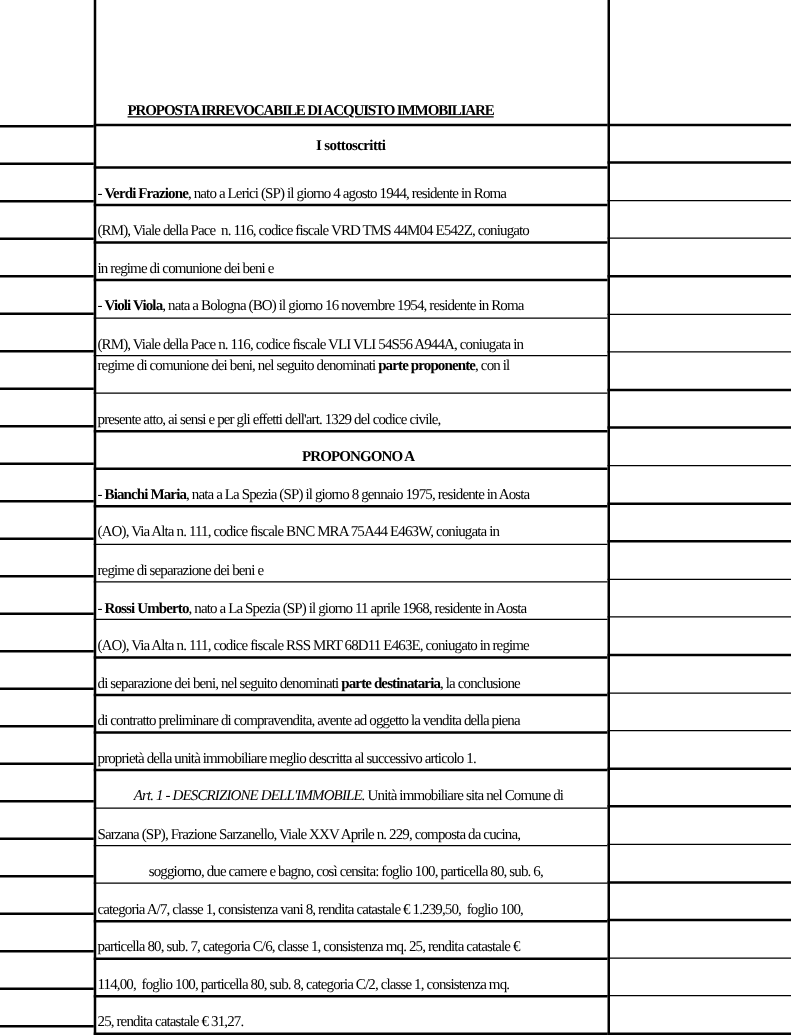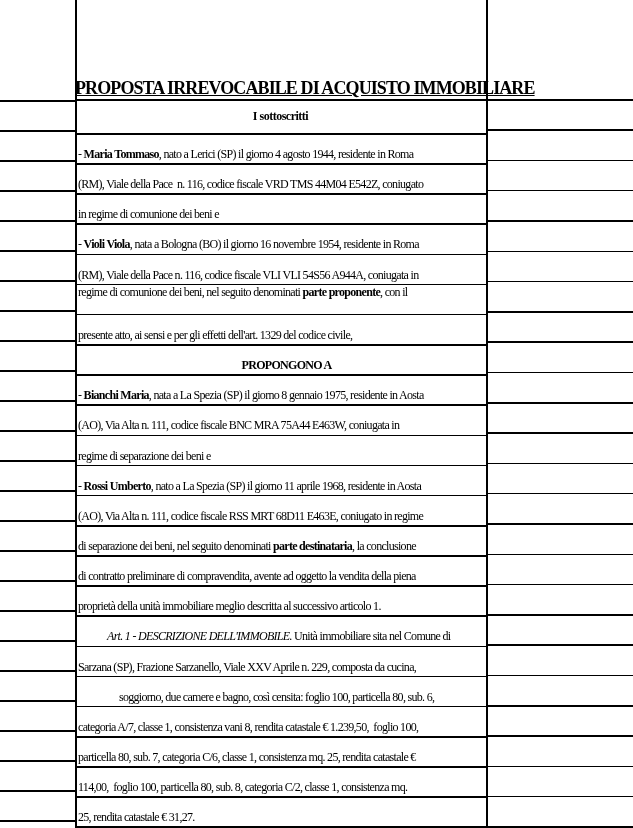--- a/index.html
+++ b/index.html
@@ -40,21 +40,21 @@
   }
   .row.center { text-align: center; padding-left: 12px; }
   .row .b { font-weight: bold; }
   .row .i { font-style: italic; }
   .doc-title {
     position: absolute;
     left: 75px;
     width: 347px;
     top: 80px;
     text-align: center;
-    font-size: 18px;
+    font-size: 12px;
     line-height: 16px;
     font-weight: bold;
     letter-spacing: -0.9px;
     text-decoration: underline;
     white-space: pre;
   }
   .doc-subheader {
     position: absolute;
     left: 75px;
     width: 411px;
@@ -146,21 +146,21 @@
       <div class="hline" style="left: 486px; top: 735.3px; width: 147px; background: rgb(0, 0, 0);"></div>
       <div class="hline" style="left: 486px; top: 765.6px; width: 147px; background: rgb(0, 0, 0);"></div>
       <div class="hline" style="left: 486px; top: 795.9px; width: 147px; background: rgb(0, 0, 0);"></div>
       <div class="hline" style="left: 486px; top: 826.2px; width: 147px; background: rgb(0, 0, 0);"></div>
       <div class="vline" style="left: 75px; background: rgb(0, 0, 0);"></div>
       <div class="vline" style="left: 486px; background: rgb(0, 0, 0);"></div>
     </div>
   <div class="doc-title">PROPOSTA IRREVOCABILE DI ACQUISTO IMMOBILIARE</div>
   <div class="doc-subheader">I sottoscritti</div>
   <div>
-      <div class="row" style="top: 146px;"><span>- </span><span class="b">Maria Tommaso</span><span>, nato a Lerici (SP) il giorno 4 agosto 1944, residente in Roma</span></div>
+      <div class="row" style="top: 146px;"><span>- </span><span class="b">Verdi Frazione</span><span>, nato a Lerici (SP) il giorno 4 agosto 1944, residente in Roma</span></div>
       <div class="row" style="top: 176.15px;"><span>(RM), Viale della Pace  n. 116, codice fiscale VRD TMS 44M04 E542Z, coniugato</span></div>
       <div class="row" style="top: 206.3px;"><span>in regime di comunione dei beni e</span></div>
       <div class="row" style="top: 236.45px;"><span>- </span><span class="b">Violi Viola</span><span>, nata a Bologna (BO) il giorno 16 novembre 1954, residente in Roma</span></div>
       <div class="row" style="top: 266.6px;"><span>(RM), Viale della Pace n. 116, codice fiscale VLI VLI 54S56 A944A, coniugata in</span></div>
       <div class="row" style="top: 284px;"><span>regime di comunione dei beni, nel seguito denominati </span><span class="b">parte proponente</span><span>, con il</span></div>
       <div class="row" style="top: 326.9px;"><span>presente atto, ai sensi e per gli effetti dell'art. 1329 del codice civile,</span></div>
       <div class="row center" style="top: 357.05px;"><span class="b">PROPONGONO A</span></div>
       <div class="row" style="top: 387.2px;"><span>- </span><span class="b">Bianchi Maria</span><span>, nata a La Spezia (SP) il giorno 8 gennaio 1975, residente in Aosta</span></div>
       <div class="row" style="top: 417.35px;"><span>(AO), Via Alta n. 111, codice fiscale BNC MRA 75A44 E463W, coniugata in</span></div>
       <div class="row" style="top: 447.5px;"><span>regime di separazione dei beni e</span></div>

